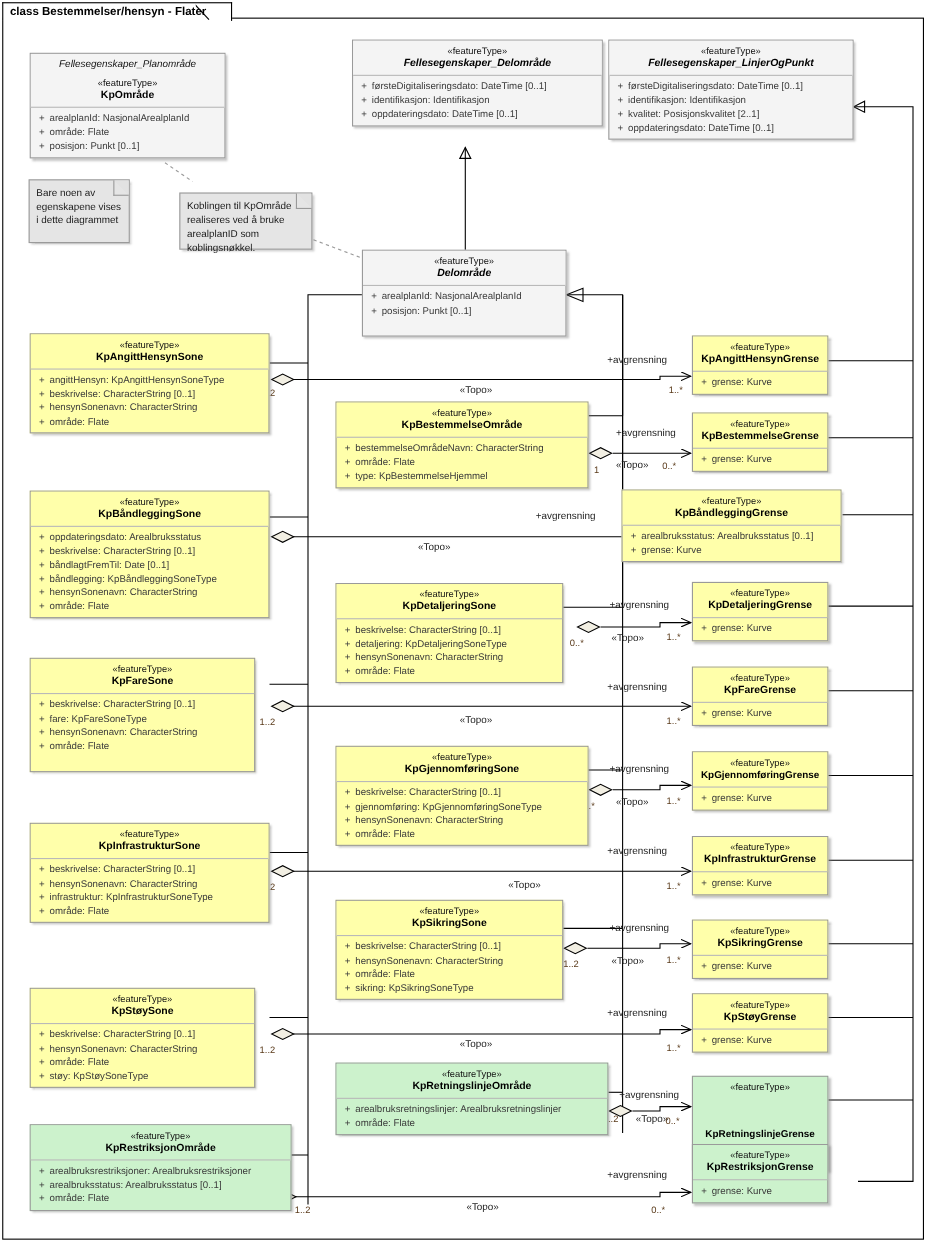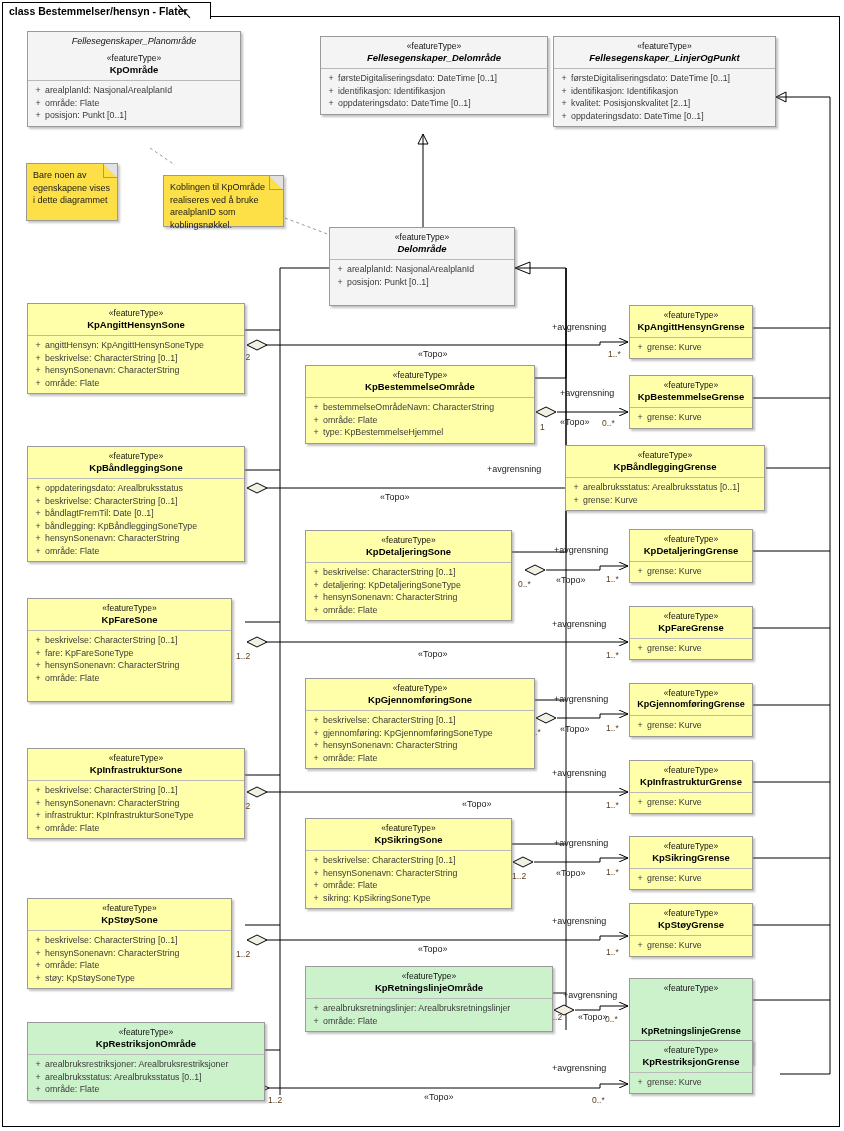--- a/index.html
+++ b/index.html
@@ -51,21 +51,21 @@
   .cls .atxt{display:inline-block;color:#3a3a3a;}
   .cls.grey{background:#f4f4f4;}
   .cls.grey .hdr{background:#f4f4f4;}
   .cls.yellow{background:#ffffaa;}
   .cls.yellow .hdr{background:#ffffaa;}
   .cls.green{background:#ccf2cc;}
   .cls.green .hdr{background:#ccf2cc;}
 
   
   .note{
-    position:absolute;box-sizing:border-box;background:#fde047;
+    position:absolute;box-sizing:border-box;background:#e5e5e5;
     border:1px solid #9a9a9a;font-size:9px;color:#1a1a1a;line-height:12.5px;
     padding:5px 6px;box-shadow:2px 2px 2px rgba(120,120,120,0.4);
   }
   .note .fold{
     position:absolute;right:0;top:0;width:13px;height:13px;
     background:linear-gradient(225deg,#e2e2e2 0 50%,transparent 50%);
     border-left:1px solid #9a9a9a;border-bottom:1px solid #9a9a9a;
   }
 
   
@@ -212,21 +212,21 @@
 
   <div class="note" style="left:26px;top:163px;width:92px;height:58px;">
     <span class="fold"></span>
     <span>Bare noen av egenskapene vises i dette diagrammet</span>
   </div>
   <div class="note" style="left:163px;top:175px;width:121px;height:52px;">
     <span class="fold"></span>
     <span>Koblingen til KpOmråde realiseres ved å bruke arealplanID som koblingsnøkkel.</span>
   </div>
 
-  <div class="cls grey" style="left:27px;top:31px;width:214px;">
+  <div class="cls grey" style="left:27px;top:48px;width:178px;">
     <div class="hdr">
       <span class="qual">Fellesegenskaper_Planområde</span>
       <span class="stereo">«featureType»</span>
       <span class="nm">KpOmråde</span>
     </div>
     <div class="attrs">
       <div class="attr">
           <span class="vis">+</span>
           <span class="atxt">arealplanId: NasjonalArealplanId</span>
         </div>

